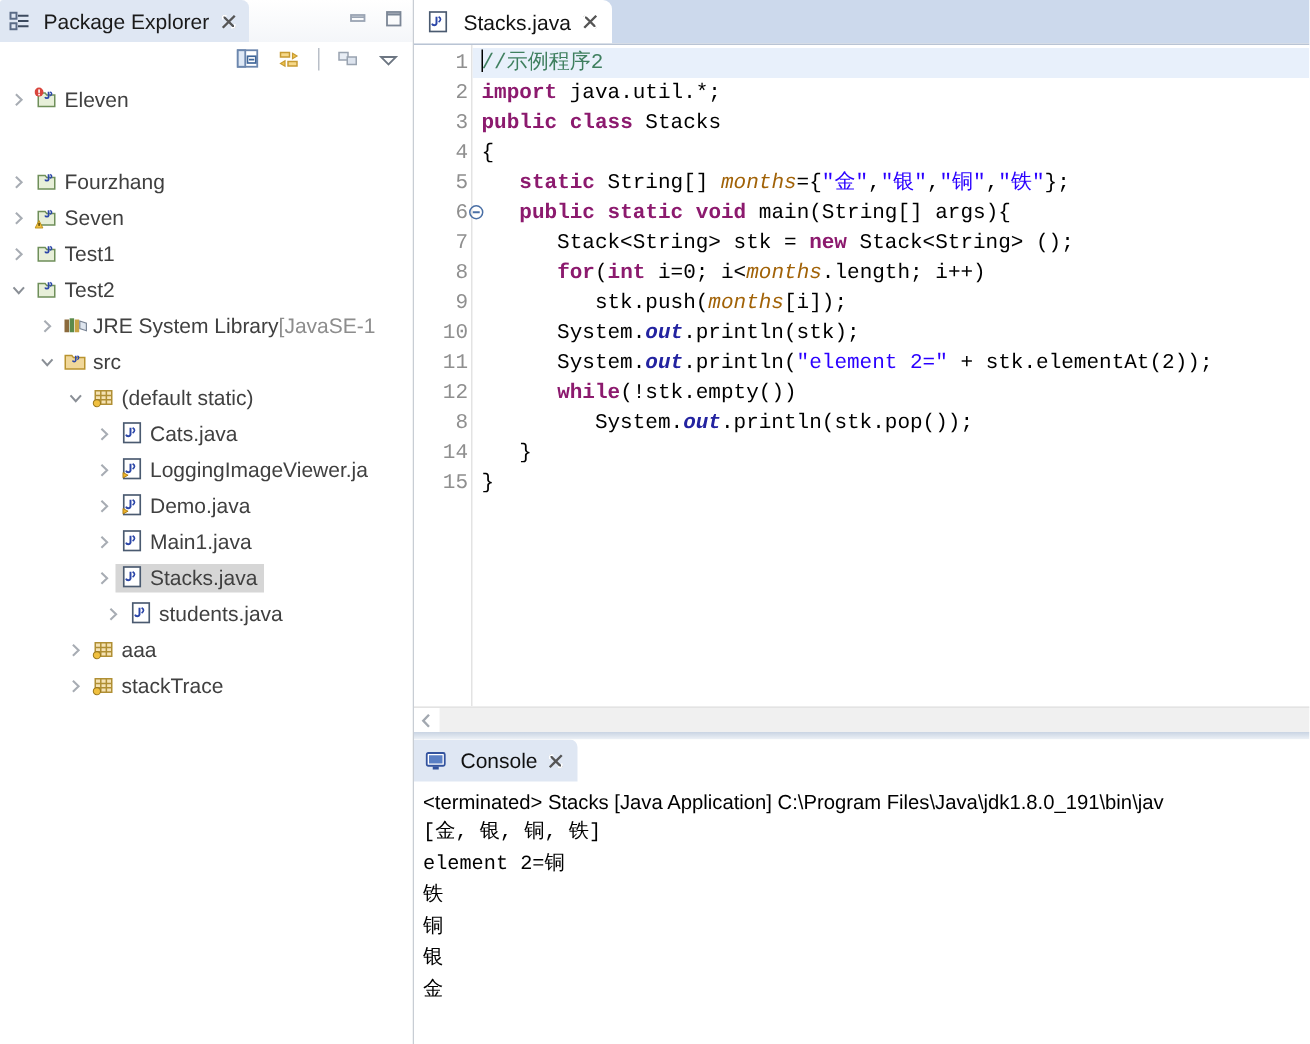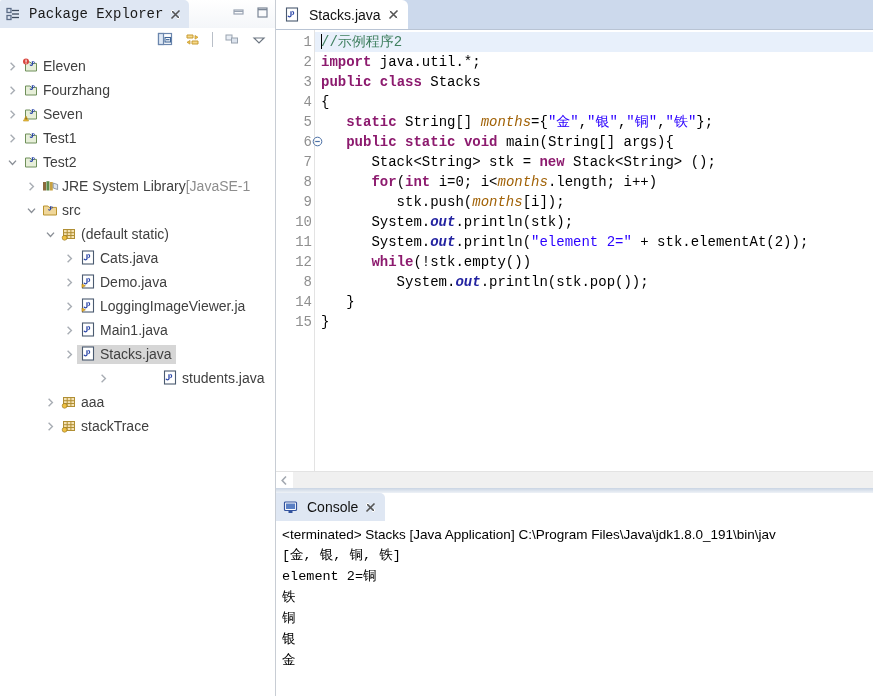--- a/index.html
+++ b/index.html
@@ -43,21 +43,20 @@
   .view-tab {
     position: absolute;
     left: 0; top: 0;
     height: 28px;
     display: flex;
     align-items: center;
     padding: 0 8px 0 4px;
     background: #dfe7f3;
     border-top-right-radius: 5px;
     border-top-left-radius: 2px;
-    font-family: Liberation Mono, monospace;
   }
   .view-tab .tab-label {
     font-size: 14px;
     color: #1a1a1a;
     margin-left: 4px;
     white-space: nowrap;
   }
   .tab-close {
     margin-left: 7px;
     width: 11px;
@@ -418,21 +417,21 @@
                 <path d="M9.4 3.2 v3.4 a1.2 1.2 0 0 1 -2.3 0" fill="none" stroke="#2b46a8" stroke-width="1.2"></path>
                 <path d="M10.5 3.2 q1.9 1.2 0 2.7" fill="none" stroke="#2b46a8" stroke-width="1"></path>
                 <circle cx="3" cy="3.4" r="3" fill="#d9453d"></circle>
                 <rect x="2.5" y="1.6" width="1.1" height="2.3" fill="#fff"></rect>
                 <rect x="2.5" y="4.5" width="1.1" height="1.1" fill="#fff"></rect>
               </svg>
             </span>
             <span class="tlabel">Eleven</span>
           </span>
         </div>
-        <div class="trow" style="padding-left: 4px;">
+        <div class="trow" style="padding-left: 4px; margin-top: 31px;">
           <span class="twist">
             <svg width="11" height="11" viewBox="0 0 11 11">
               <path d="M3.6 1.8 L7.4 5.5 L3.6 9.2" fill="none" stroke="#a8adb4" stroke-width="1.4"></path>
             </svg>
           </span>
           <span class="tlabel-wrap">
             <span class="ticon">
               <svg width="16" height="16" viewBox="0 0 16 16">
                 <path d="M2.5 4 h4.6 l1.1 1.4 h5.3 v7.6 h-11 z" fill="#e7efd9" stroke="#6f8f5a" stroke-width="1"></path>
                 <path d="M9.4 3.2 v3.4 a1.2 1.2 0 0 1 -2.3 0" fill="none" stroke="#2b46a8" stroke-width="1.2"></path>
@@ -576,39 +575,39 @@
           </span>
           <span class="tlabel-wrap">
             <span class="ticon">
               <svg width="14" height="15" viewBox="0 0 14 15">
                 <rect x="1.5" y="1" width="11" height="13" fill="#ffffff" stroke="#4a5a70" stroke-width="1.1"></rect>
                 <path d="M6 4.2 v4.6 a1.6 1.6 0 0 1 -3 0" fill="none" stroke="#2b46a8" stroke-width="1.3"></path>
                 <path d="M7.4 4.2 q2.6 1.6 0 3.6" fill="none" stroke="#2b46a8" stroke-width="1.1"></path>
                 <path d="M1 10 l3.4 1.8 l-3.4 1.8 z" fill="#f0b429" stroke="#a87a10" stroke-width=".6"></path>
               </svg>
             </span>
-            <span class="tlabel">Demo.java</span>
+            <span class="tlabel">LoggingImageViewer.ja</span>
           </span>
         </div>
         <div class="trow" style="padding-left: 61px;">
           <span class="twist">
             <svg width="11" height="11" viewBox="0 0 11 11">
               <path d="M3.6 1.8 L7.4 5.5 L3.6 9.2" fill="none" stroke="#a8adb4" stroke-width="1.4"></path>
             </svg>
           </span>
           <span class="tlabel-wrap">
             <span class="ticon">
               <svg width="14" height="15" viewBox="0 0 14 15">
                 <rect x="1.5" y="1" width="11" height="13" fill="#ffffff" stroke="#4a5a70" stroke-width="1.1"></rect>
                 <path d="M6 4.2 v4.6 a1.6 1.6 0 0 1 -3 0" fill="none" stroke="#2b46a8" stroke-width="1.3"></path>
                 <path d="M7.4 4.2 q2.6 1.6 0 3.6" fill="none" stroke="#2b46a8" stroke-width="1.1"></path>
                 <path d="M1 10 l3.4 1.8 l-3.4 1.8 z" fill="#f0b429" stroke="#a87a10" stroke-width=".6"></path>
               </svg>
             </span>
-            <span class="tlabel">LoggingImageViewer.ja</span>
+            <span class="tlabel">Demo.java</span>
           </span>
         </div>
         <div class="trow" style="padding-left: 61px;">
           <span class="twist">
             <svg width="11" height="11" viewBox="0 0 11 11">
               <path d="M3.6 1.8 L7.4 5.5 L3.6 9.2" fill="none" stroke="#a8adb4" stroke-width="1.4"></path>
             </svg>
           </span>
           <span class="tlabel-wrap">
             <span class="ticon">
@@ -631,21 +630,21 @@
             <span class="ticon">
               <svg width="14" height="15" viewBox="0 0 14 15">
                 <rect x="1.5" y="1" width="11" height="13" fill="#ffffff" stroke="#4a5a70" stroke-width="1.1"></rect>
                 <path d="M6 4.2 v4.6 a1.6 1.6 0 0 1 -3 0" fill="none" stroke="#2b46a8" stroke-width="1.3"></path>
                 <path d="M7.4 4.2 q2.6 1.6 0 3.6" fill="none" stroke="#2b46a8" stroke-width="1.1"></path>
               </svg>
             </span>
             <span class="tlabel">Stacks.java</span>
           </span>
         </div>
-        <div class="trow" style="padding-left: 95px; gap: 48px;">
+        <div class="trow" style="padding-left: 67px;">
           <span class="twist">
             <svg width="11" height="11" viewBox="0 0 11 11">
               <path d="M3.6 1.8 L7.4 5.5 L3.6 9.2" fill="none" stroke="#a8adb4" stroke-width="1.4"></path>
             </svg>
           </span>
           <span class="tlabel-wrap">
             <span class="ticon">
               <svg width="14" height="15" viewBox="0 0 14 15">
                 <rect x="1.5" y="1" width="11" height="13" fill="#ffffff" stroke="#4a5a70" stroke-width="1.1"></rect>
                 <path d="M6 4.2 v4.6 a1.6 1.6 0 0 1 -3 0" fill="none" stroke="#2b46a8" stroke-width="1.3"></path>

